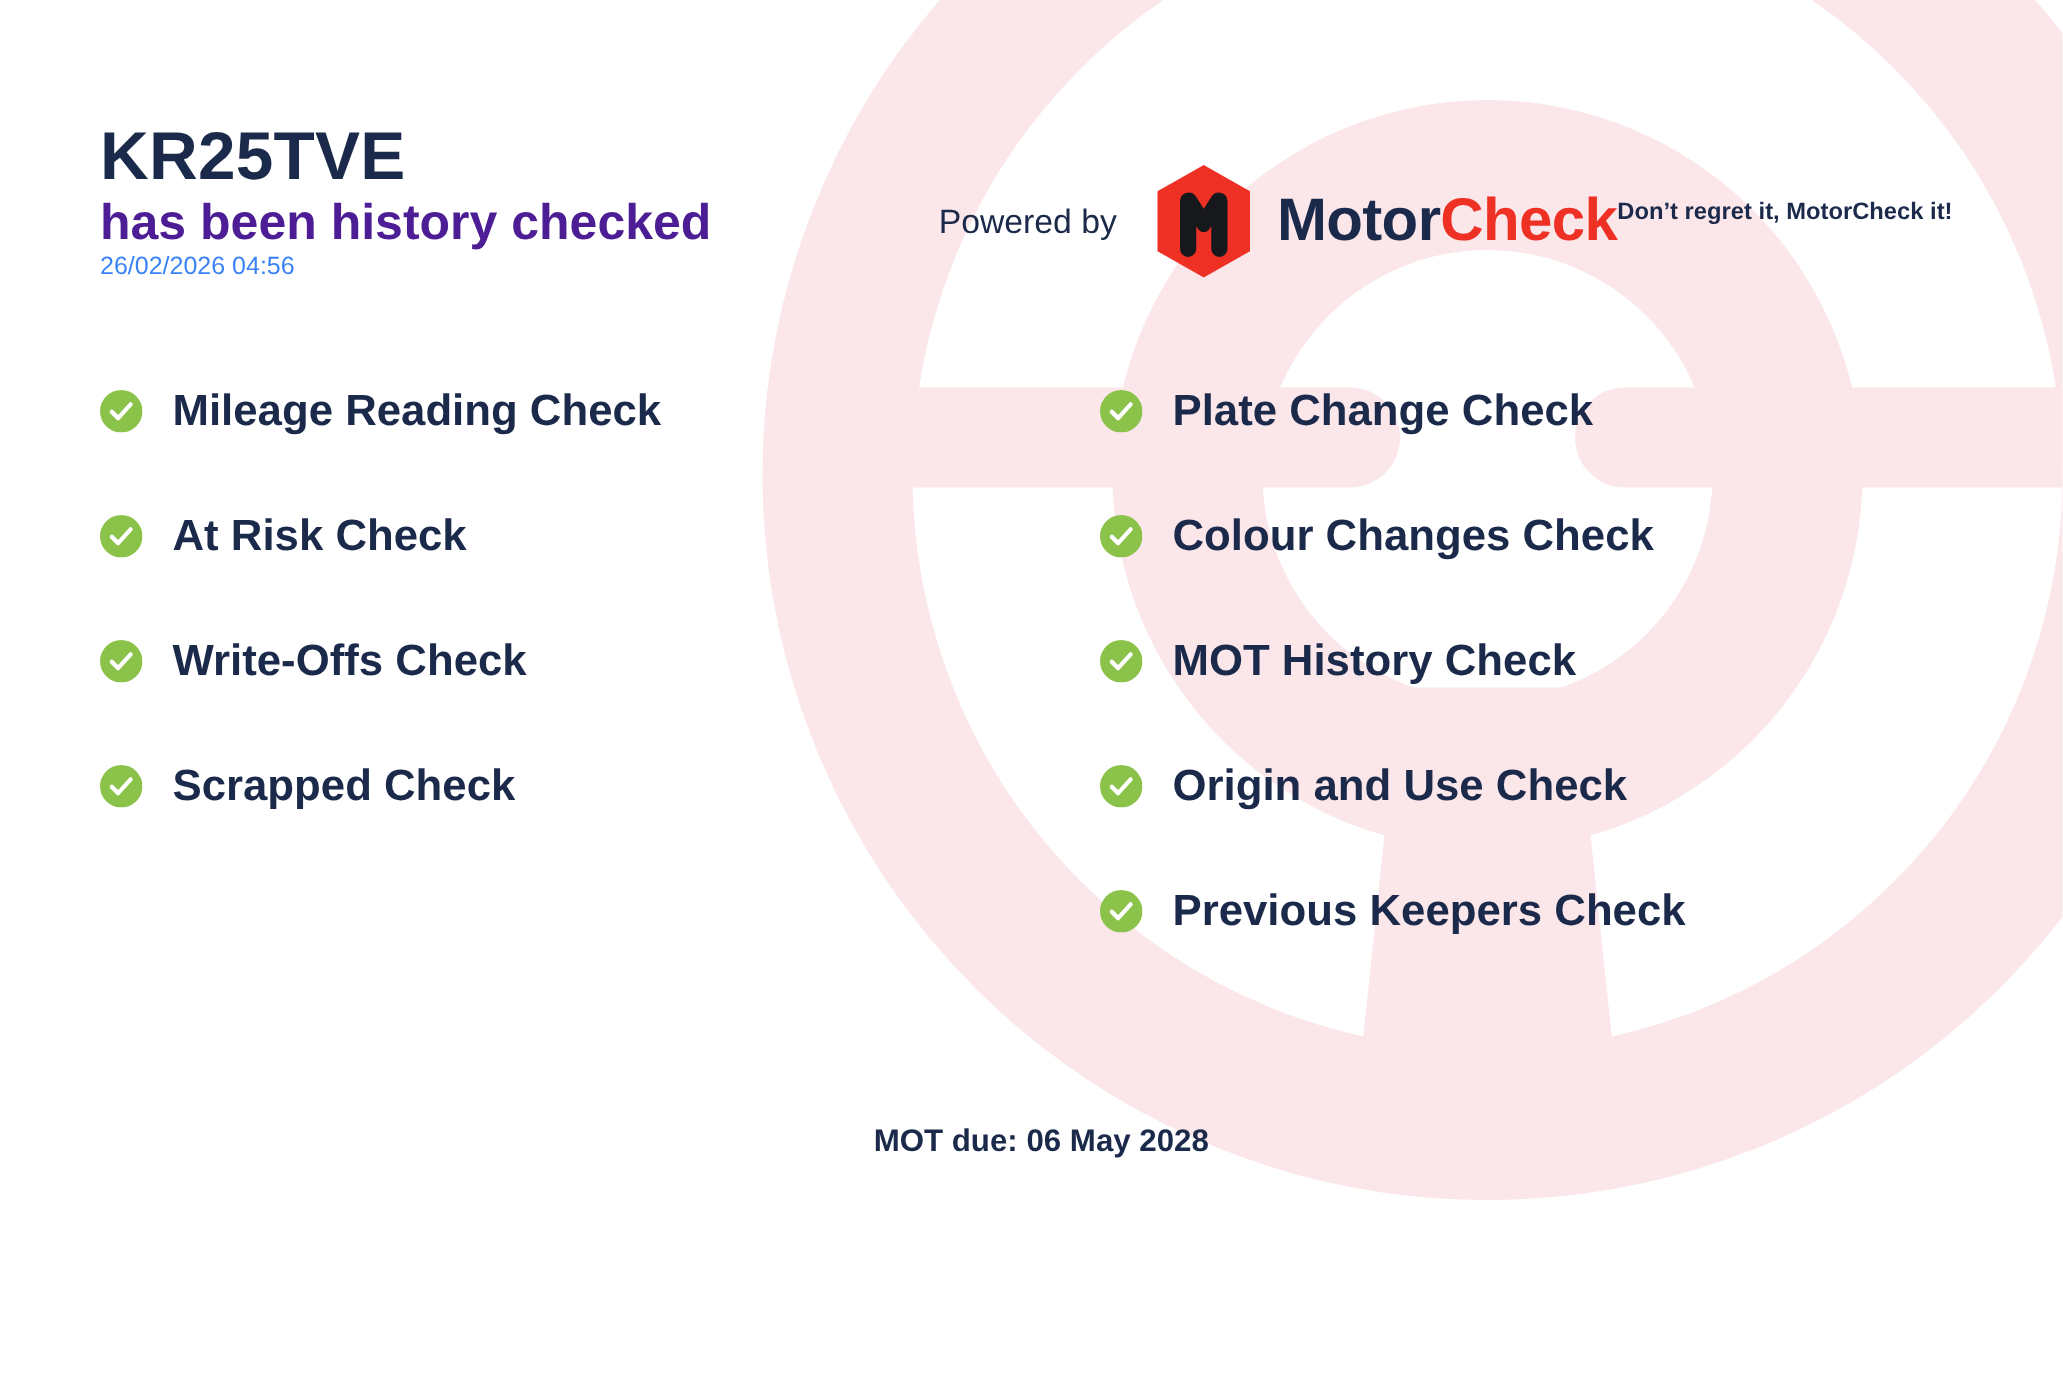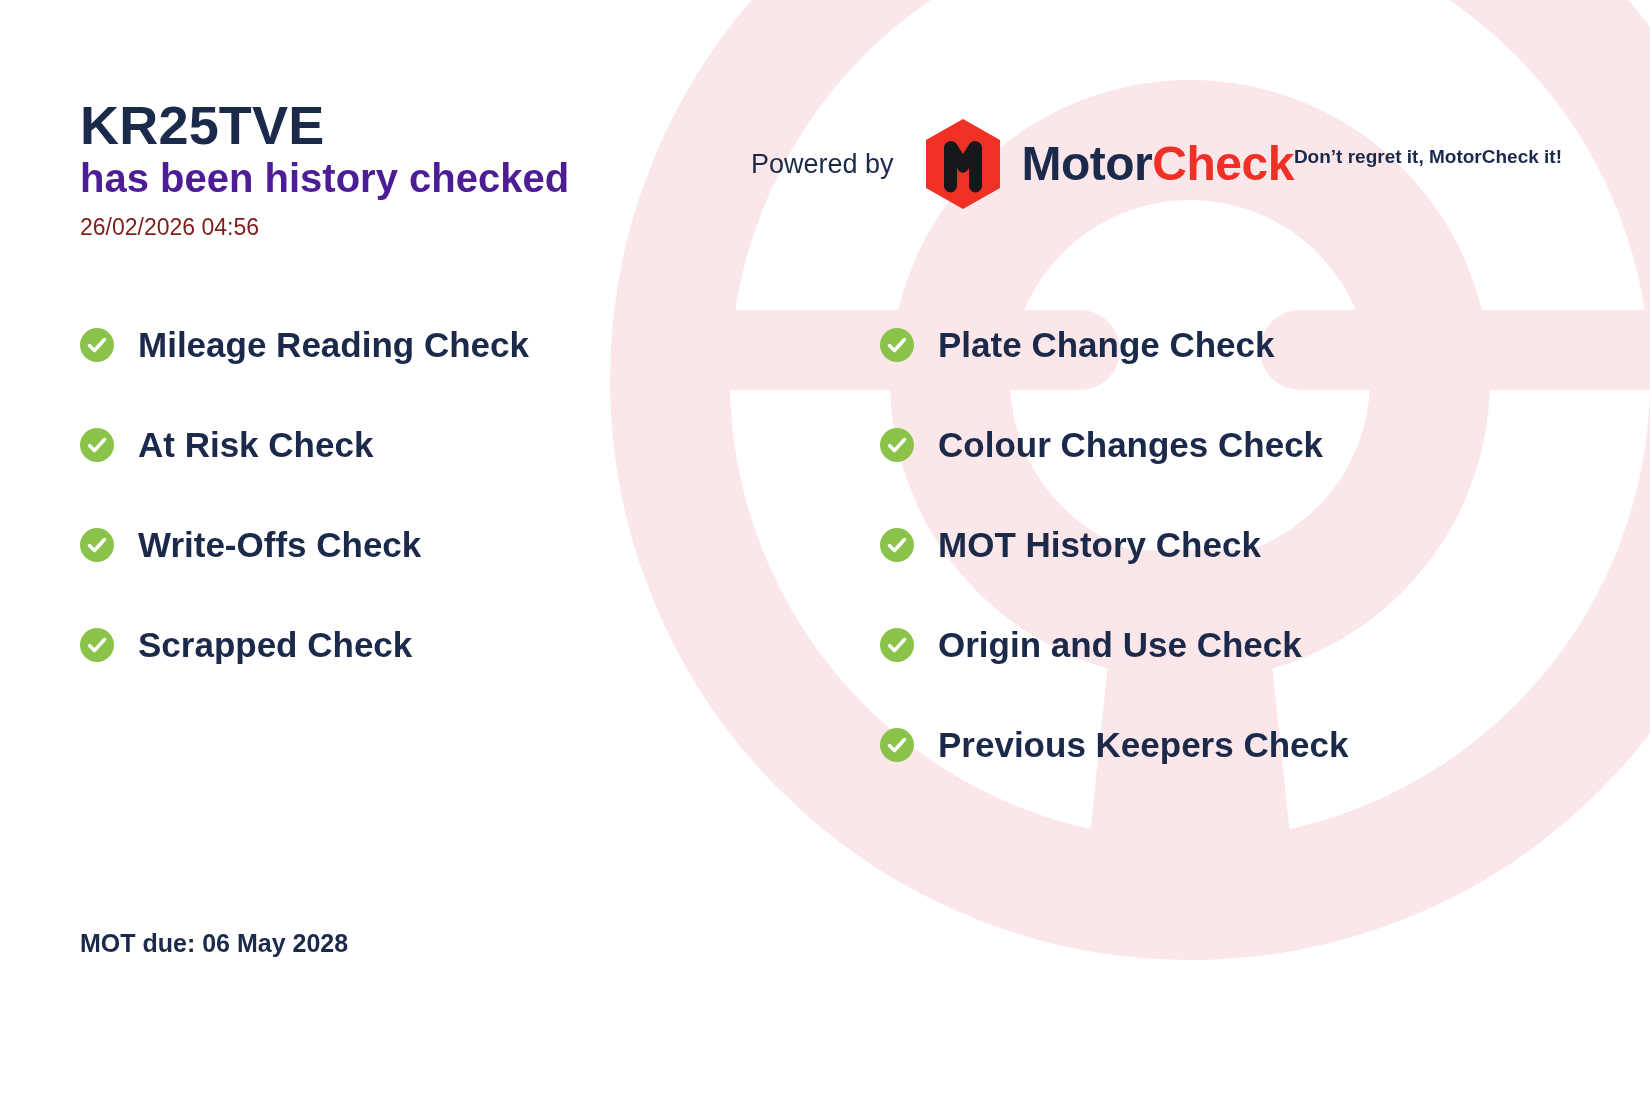--- a/index.html
+++ b/index.html
@@ -53,32 +53,31 @@
     letter-spacing: 0.2px;
   }
   .subtitle {
     font-size: 40px;
     font-weight: bold;
     color: #4c1d95;
     line-height: 1.2;
     margin-top: 0;
   }
   .timestamp {
-    font-size: 23px;
-    color: #7f1d1d;
-    margin-top: 12px;
+    font-size: 20px;
+    color: #3b82f6;
     font-weight: normal;
   }
 
   
   .powered-wrap {
     display: flex;
     align-items: center;
     gap: 26px;
-    margin-top: 22px;
+    margin-top: 35px;
     margin-right: 24px;
   }
   .powered-by {
     font-size: 27px;
     color: #1b2a4a;
   }
   .logo {
     display: flex;
     align-items: center;
     gap: 16px;
@@ -131,24 +130,25 @@
   }
   .check-label {
     font-size: 35px;
     font-weight: bold;
     color: #1b2a4a;
     line-height: 1.1;
   }
 
   
   .mot-due {
-    margin-top: 34px;
+    margin-top: 20px;
     font-size: 25px;
     font-weight: bold;
     color: #1b2a4a;
+    text-align: center;
   }
 </style>
 </head>
 <body>
 
 <svg class="bg-wheel" viewBox="0 0 1180 1180" xmlns="http://www.w3.org/2000/svg">
   <g fill="none" stroke="#fbe6ea" stroke-width="120">
     <circle cx="590" cy="590" r="520"></circle>
   </g>
   <circle cx="590" cy="590" r="300" fill="#fbe6ea"></circle>

